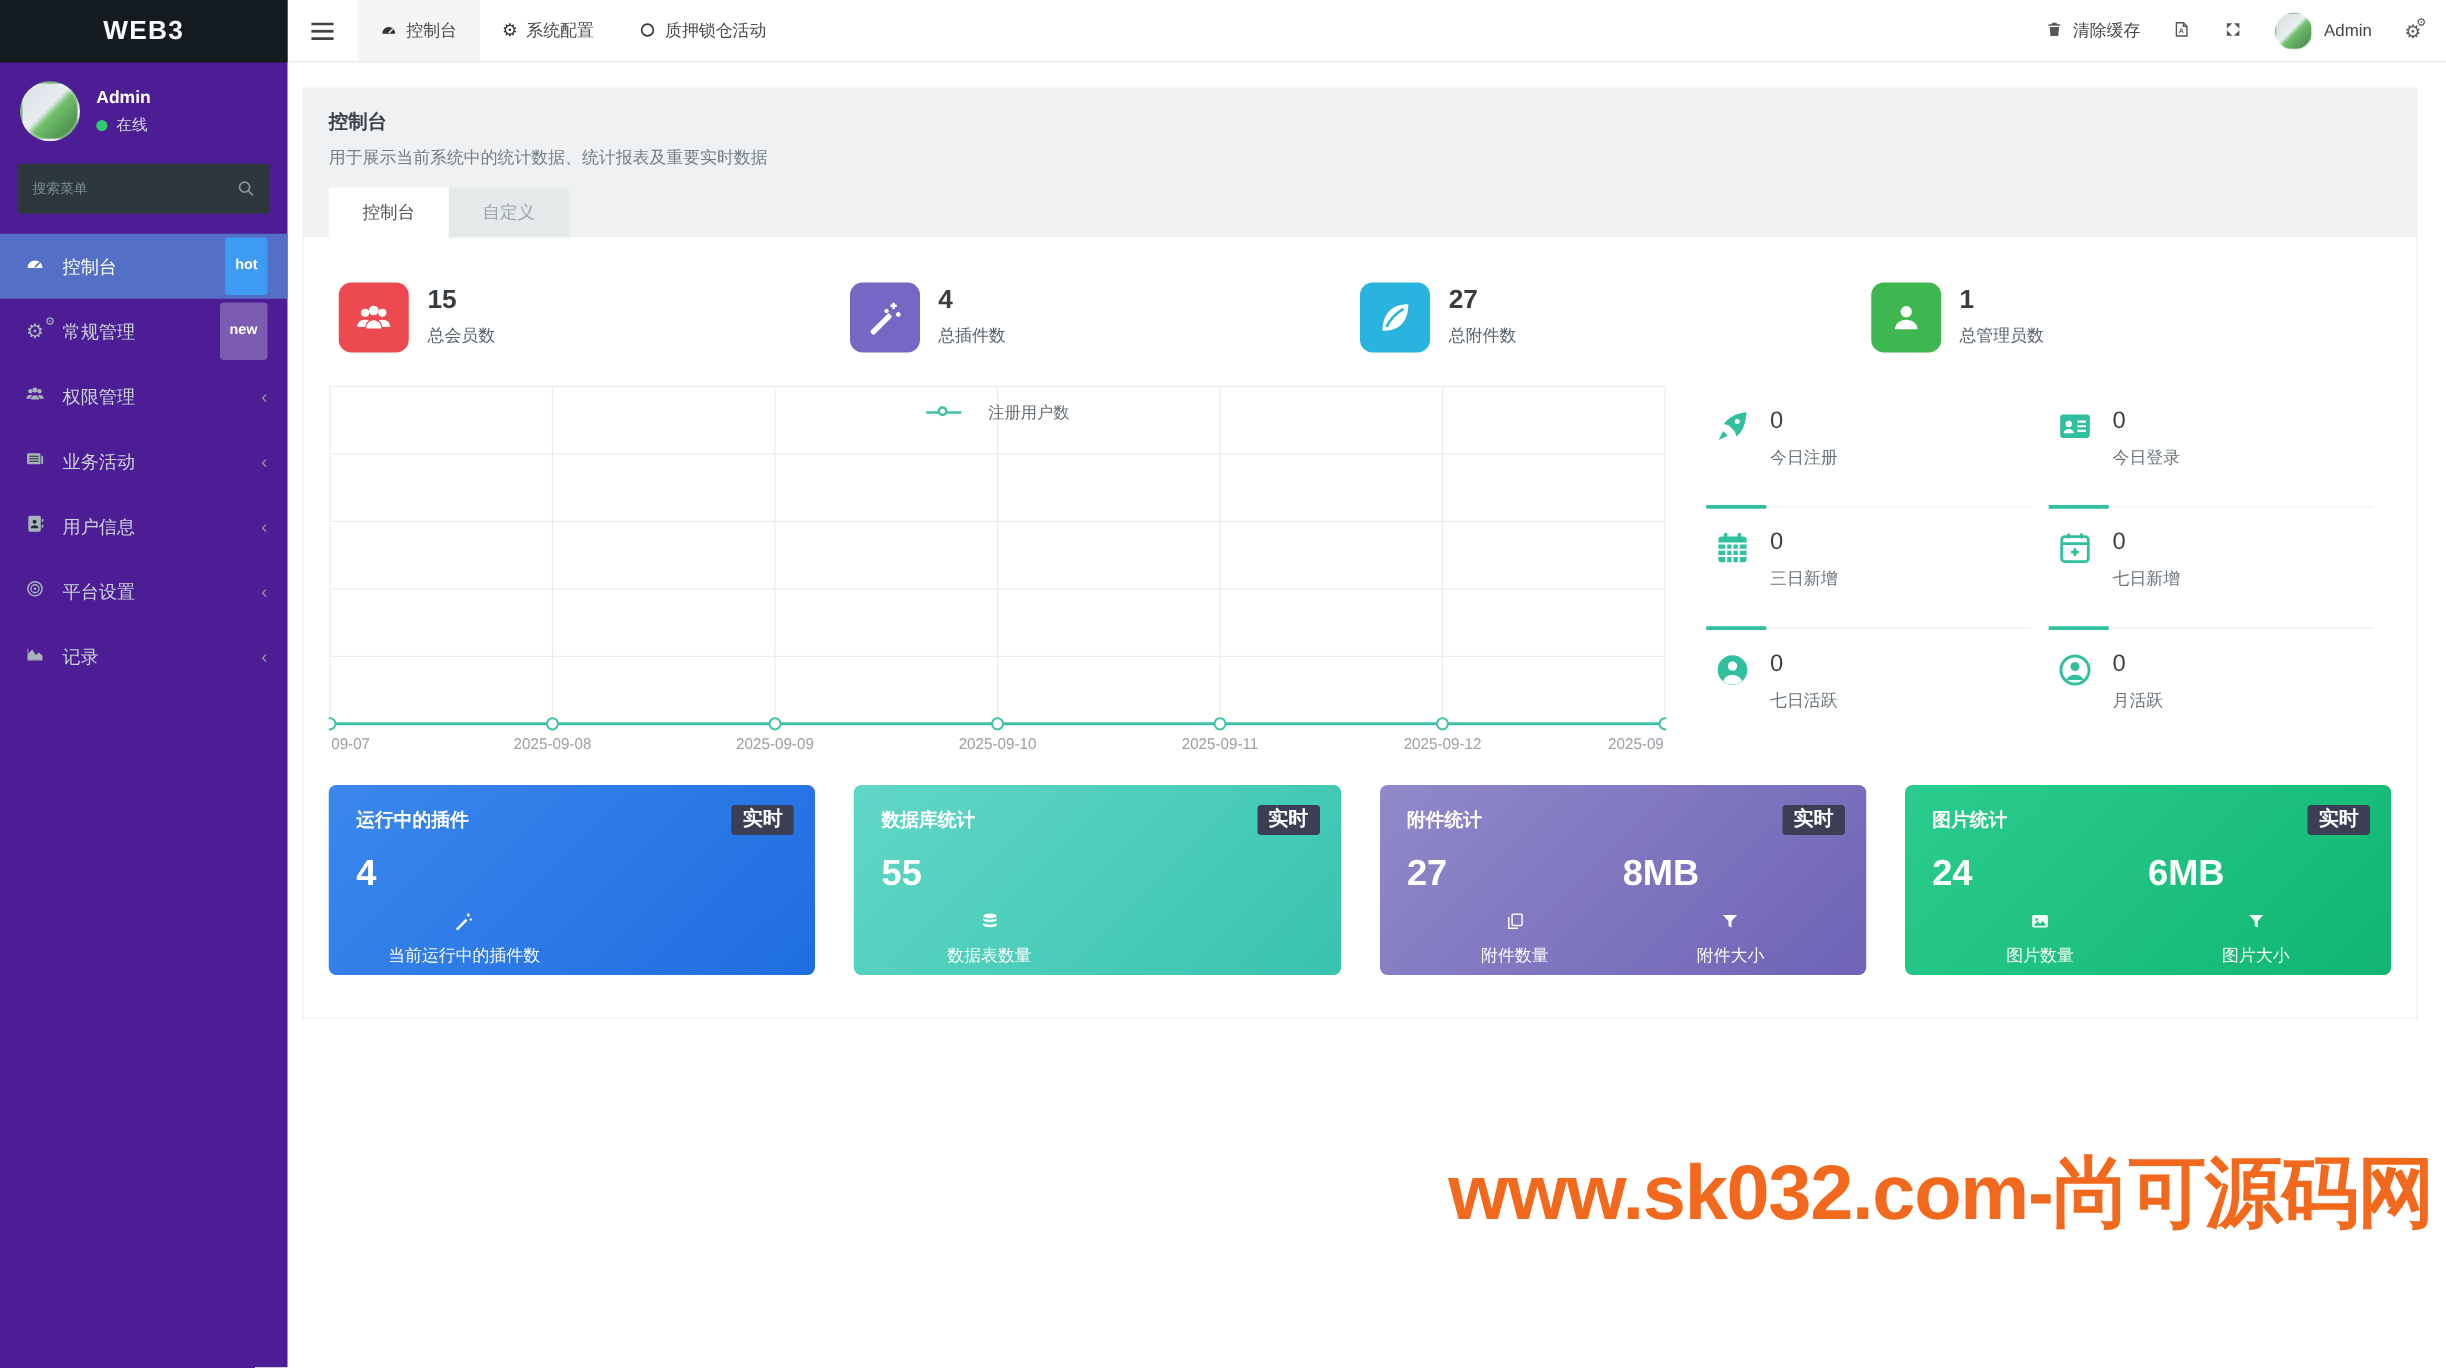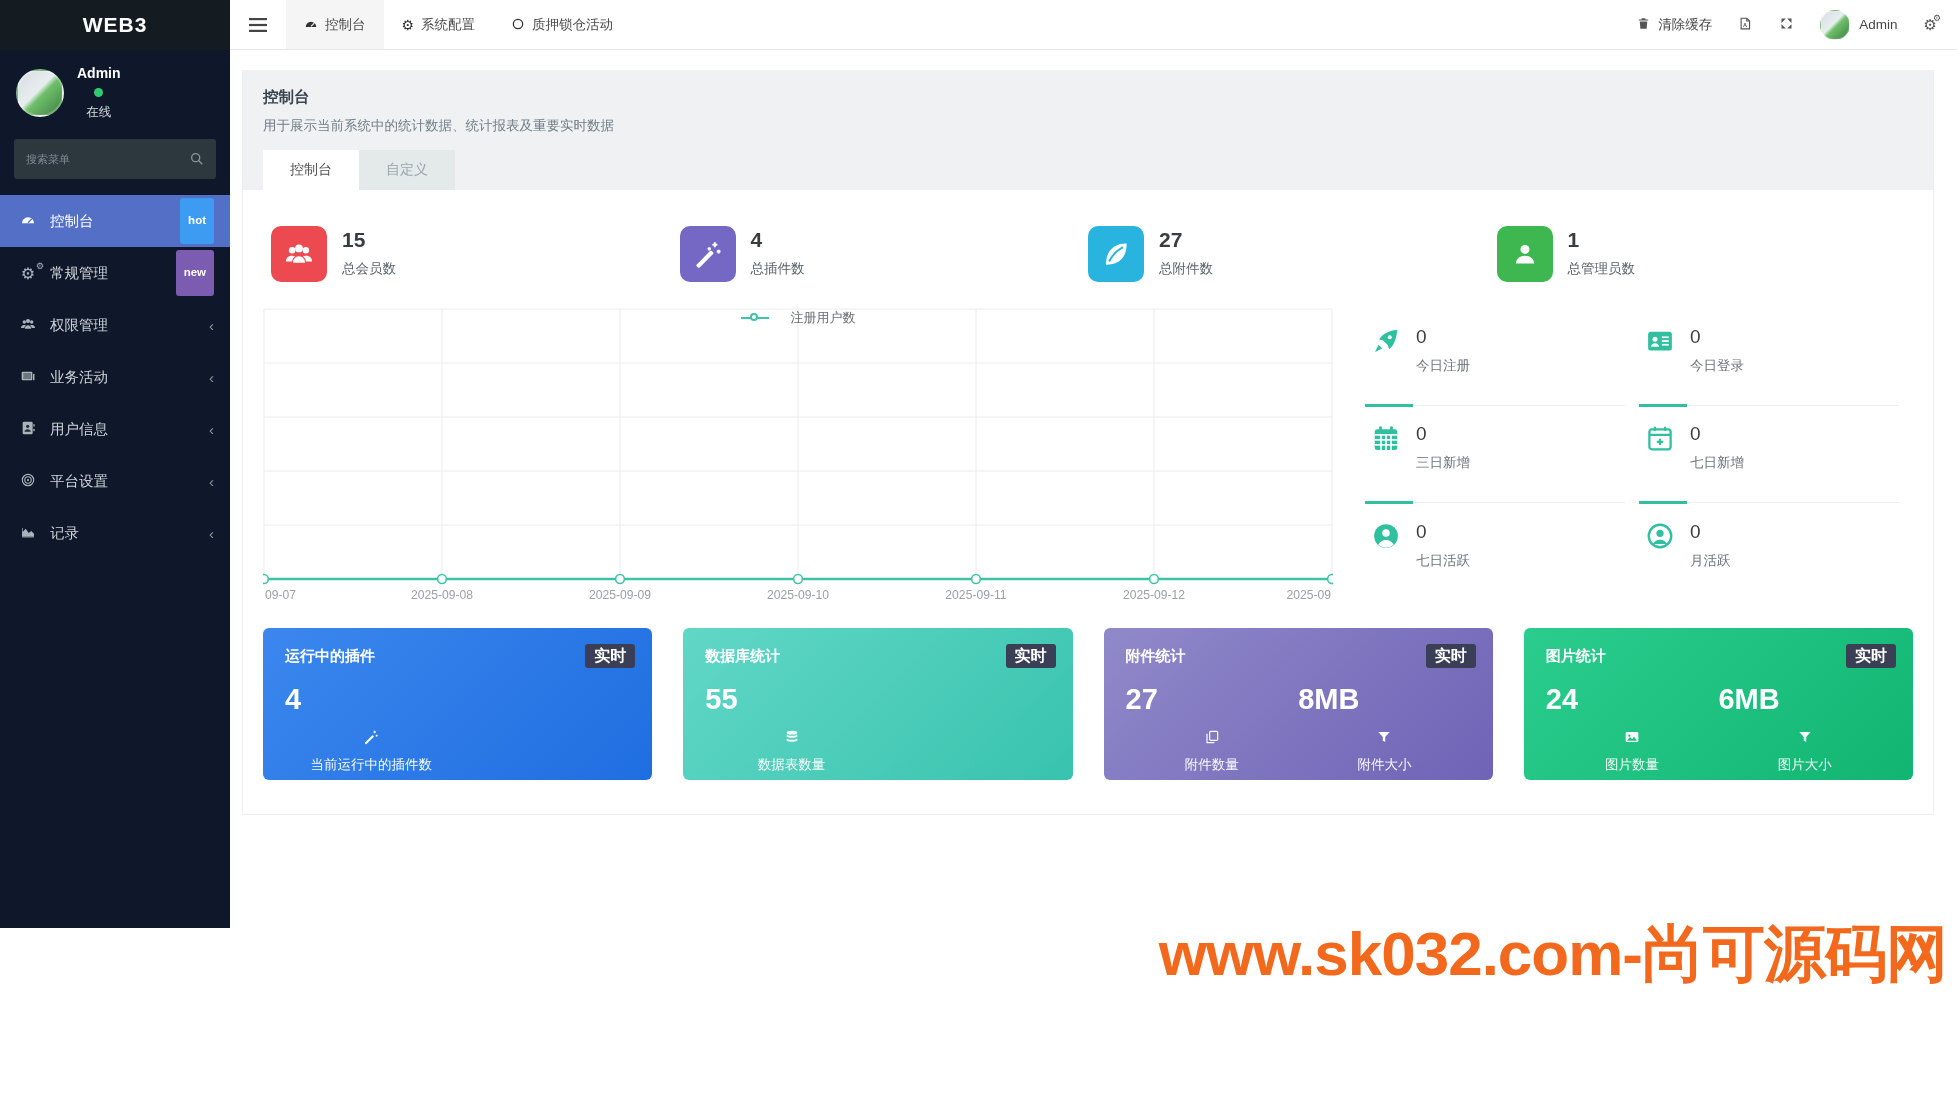--- a/index.html
+++ b/index.html
@@ -1,27 +1,27 @@
 <!DOCTYPE html>
 <html><head>
 <meta charset="utf-8">
 <style>
   * { margin:0; padding:0; box-sizing:border-box; }
   html,body { width:1957px; height:1094px; background:#fff; font-family:"Liberation Sans","DejaVu Sans",sans-serif; overflow:hidden; position:relative; }
   .ic { width:1em; height:1em; display:inline-block; vertical-align:-0.12em; }
 
   
-  .sidebar { position:absolute; left:0; top:0; width:230px; height:928px; background:#0f172a; z-index:5; }
+  .sidebar { position:absolute; left:0; top:0; width:230px; height:1094px; background:#4c1d95; z-index:5; }
   .logo { height:50px; background:#151c21; color:#fff; font-size:21px; font-weight:bold; letter-spacing:1px; display:flex; align-items:center; justify-content:center; }
   .userpanel { display:flex; align-items:center; gap:13px; padding:15px 16px 10px; }
   .avatar { border-radius:50%; background:linear-gradient(135deg,#d7dde0 0%,#e8eef0 45%,#6fbf6a 55%,#3f7d44 100%); border:2px solid rgba(255,255,255,.25); }
   .avatar.big { width:48px; height:48px; }
   .avatar.small { width:30px; height:30px; border-width:1px; }
   .uname { color:#fff; font-size:14px; font-weight:bold; }
-  .ustatus { margin-top:7px; color:#d4dbde; font-size:12.5px; display:flex; align-items:center; gap:7px;flex-direction:column; }
+  .ustatus { margin-top:7px; color:#d4dbde; font-size:12.5px; display:flex; align-items:center; gap:7px; }
   .dot { width:9px; height:9px; border-radius:50%; background:#2ecc71; display:inline-block; }
   .search { position:relative; margin:8px 14px 16px; }
   .search input { width:100%; height:40px; background:#2c373e; border:none; border-radius:3px; color:#b7c2c8; padding:0 34px 0 12px; font-size:11px; outline:none; font-family:inherit; }
   .search input::placeholder { color:#7f8d94; }
   .search .mag { position:absolute; right:11px; top:12px; color:#8a969c; font-size:16px; }
   .menu { margin-top:6px; }
   .mitem { height:52px; display:flex; align-items:center; padding:0 16px; color:#ccd5d9; font-size:14.5px; cursor:pointer; }
   .mitem .mi-ic { width:24px; margin-right:10px; font-size:16px; color:#a9b4ba; text-align:center; flex:none; }
   .mitem.active { background:#5470c6; color:#fff; }
   .mitem.active .mi-ic { color:#fff; }
@@ -58,21 +58,21 @@
   .stats-row { display:flex; padding:36px 8px 26px; }
   .stat { flex:1; display:flex; gap:15px; }
   .stat-ic { width:56px; height:56px; border-radius:10px; color:#fff; display:flex; align-items:center; justify-content:center; flex:none; }
   .stat-ic svg { width:30px; height:30px; }
   .stat-val { font-size:21px; font-weight:bold; color:#383d42; margin-top:2px; }
   .stat-lab { font-size:13.5px; color:#59636b; margin-top:8px; }
 
   
   .mid { display:flex; gap:32px; }
   .chart-wrap { flex:1; position:relative; }
-  .legend { position:absolute; top:1px; left:0; right:0; display:flex; justify-content:center; align-items:center; gap:22px; font-size:13px; color:#676e73; cursor:pointer; }
+  .legend { position:absolute; top:13px; left:0; right:0; display:flex; justify-content:center; align-items:center; gap:22px; font-size:13px; color:#676e73; cursor:pointer; }
   .legend .lsym { width:28px; height:12px; position:relative; }
   .legend .lsym .lline { position:absolute; left:0; right:0; top:5px; height:2px; background:#3fc2a7; }
   .legend .lsym .lring { position:absolute; left:9px; top:1px; width:8px; height:8px; border:2px solid #3fc2a7; border-radius:50%; background:#fff; }
   #chart-svg { width:100%; height:296px; display:block; }
 
   .mini { width:548px; padding-top:4px; display:flex; flex-wrap:wrap; }
   .ms { width:50%; position:relative; display:flex; gap:15px; padding:14px 0 0 6px; height:94px; }
   .ms .ms-ic { color:#30bf9f; flex:none; }
   .ms .ms-ic svg { width:30px; height:30px; }
   .ms-val { font-size:19px; color:#3a3f44; }

